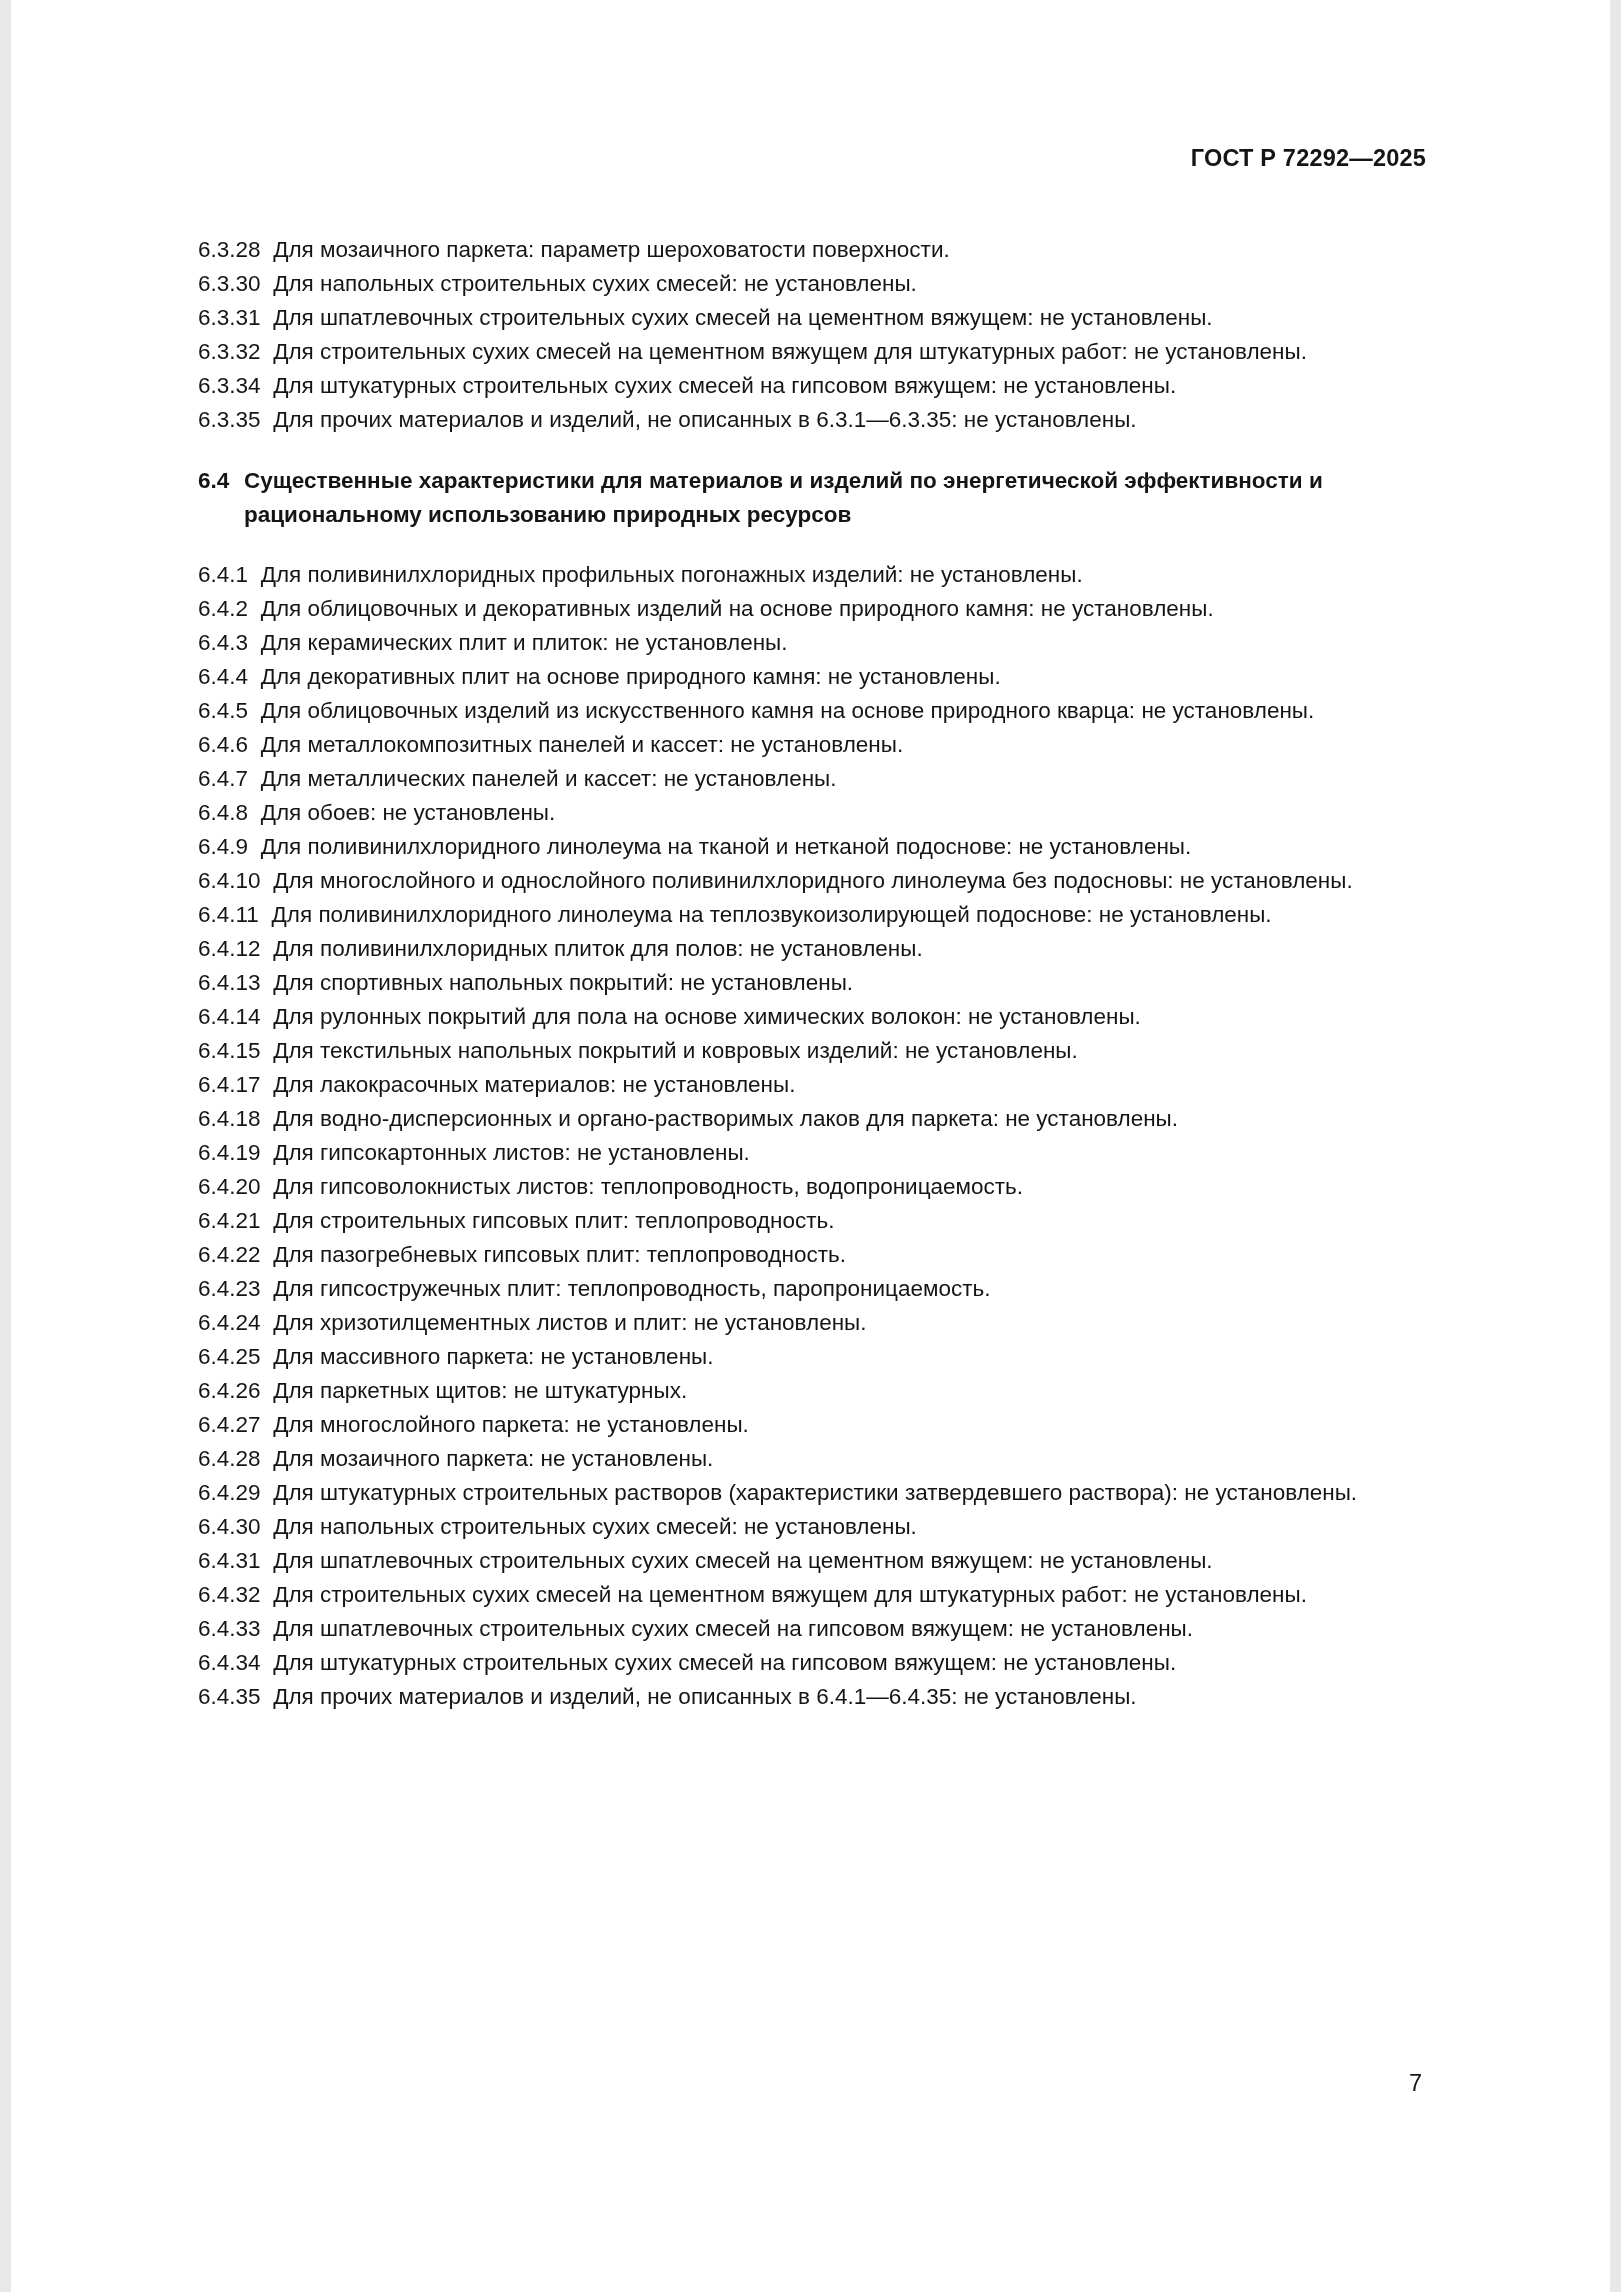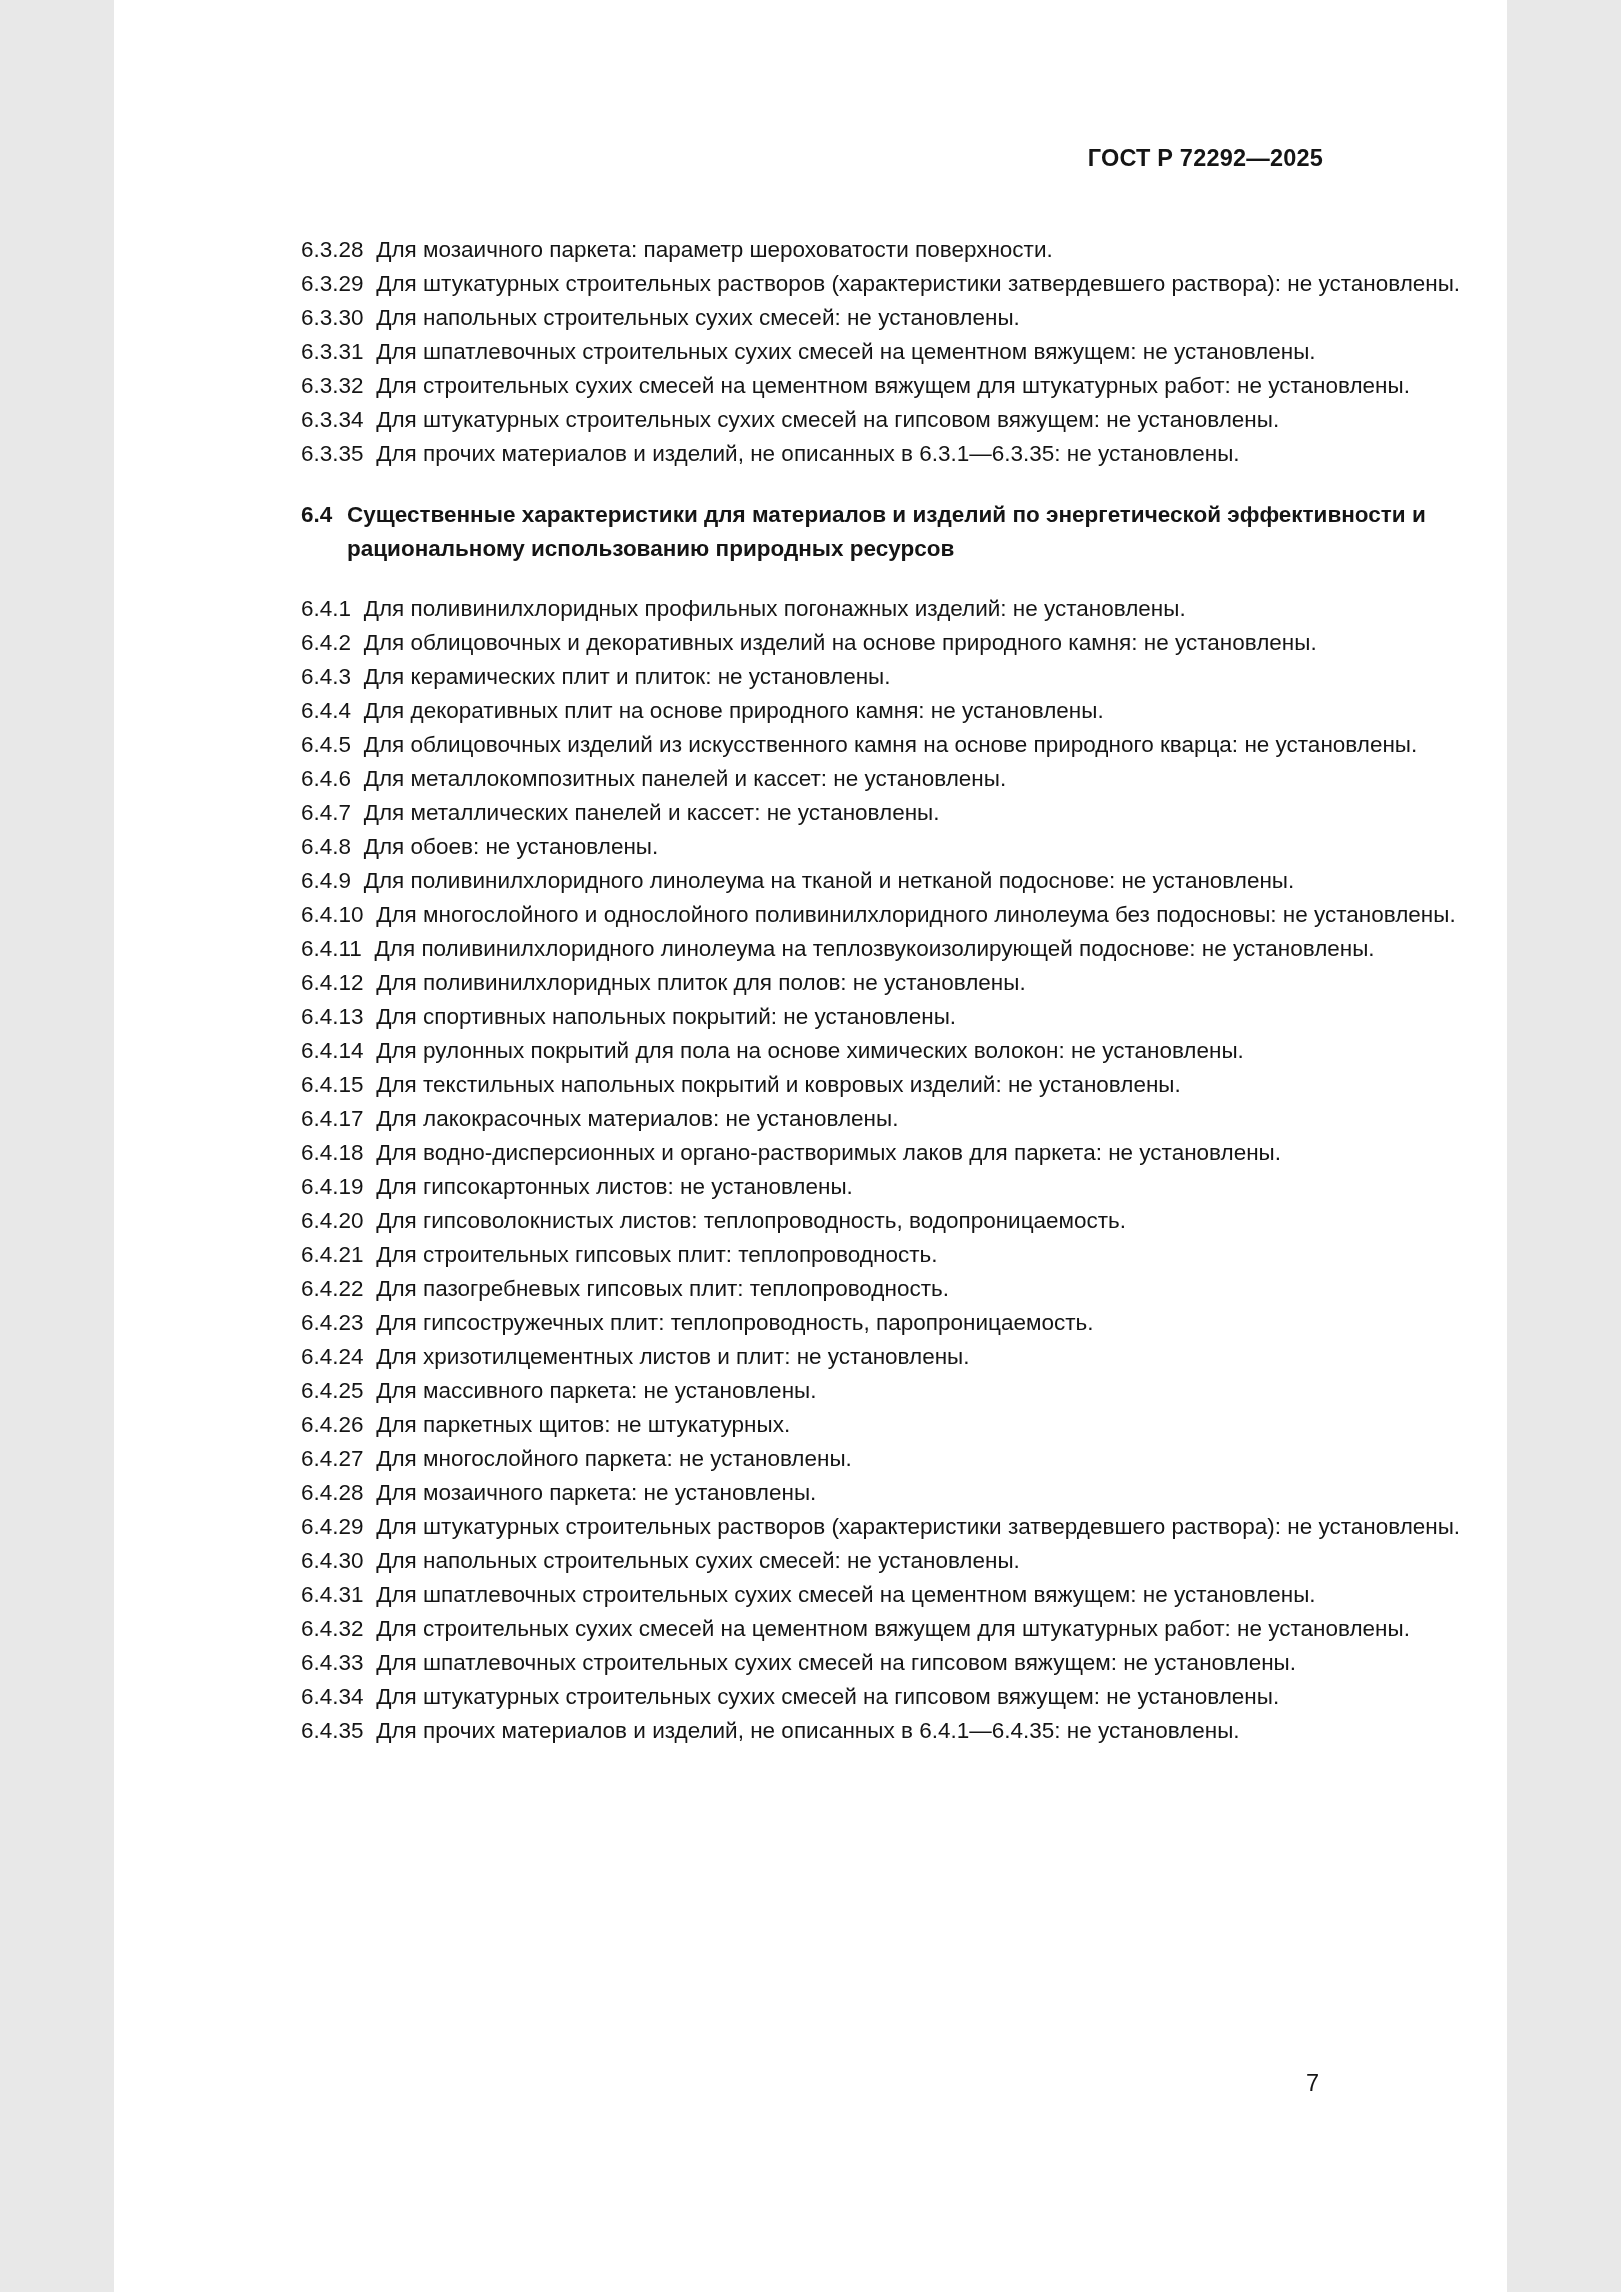--- a/index.html
+++ b/index.html
@@ -2,21 +2,21 @@
 <html><head>
 <meta charset="utf-8">
 <style>
   html, body {
     margin: 0;
     padding: 0;
     background: #e8e8e8;
   }
   .page {
     position: relative;
-    width: 1393px;
+    width: 1599px;
     height: 2293px;
     margin: 0 auto;
     background: #ffffff;
     font-family: "Liberation Sans", sans-serif;
     color: #151515;
     overflow: hidden;
   }
   .doc-header {
     position: absolute;
     top: 145px;
@@ -64,21 +64,20 @@
 <body>
 
 <div class="page">
 
   <div class="doc-header">ГОСТ Р 72292—2025</div>
 
   <div class="content">
 
     <div id="section-6-3-list">
         <p class="para"><span class="num">6.3.28</span><span>Для мозаичного паркета: параметр шероховатости поверхности.</span></p>
-        <p class="para"><span class="num">6.3.29</span><span>Для штукатурных строительных растворов (характеристики затвердевшего раствора): не установлены.</span></p>
         <p class="para"><span class="num">6.3.30</span><span>Для напольных строительных сухих смесей: не установлены.</span></p>
         <p class="para"><span class="num">6.3.31</span><span>Для шпатлевочных строительных сухих смесей на цементном вяжущем: не установлены.</span></p>
         <p class="para"><span class="num">6.3.32</span><span>Для строительных сухих смесей на цементном вяжущем для штукатурных работ: не установлены.</span></p>
         <p class="para"><span class="num">6.3.34</span><span>Для штукатурных строительных сухих смесей на гипсовом вяжущем: не установлены.</span></p>
         <p class="para"><span class="num">6.3.35</span><span>Для прочих материалов и изделий, не описанных в 6.3.1—6.3.35: не установлены.</span></p>
       </div>
 
     <h2 class="heading">
       <span class="h-num">6.4</span>
       <span class="h-text">Существенные характеристики для материалов и изделий по энергетической эффективности и рациональному использованию природных ресурсов</span>

